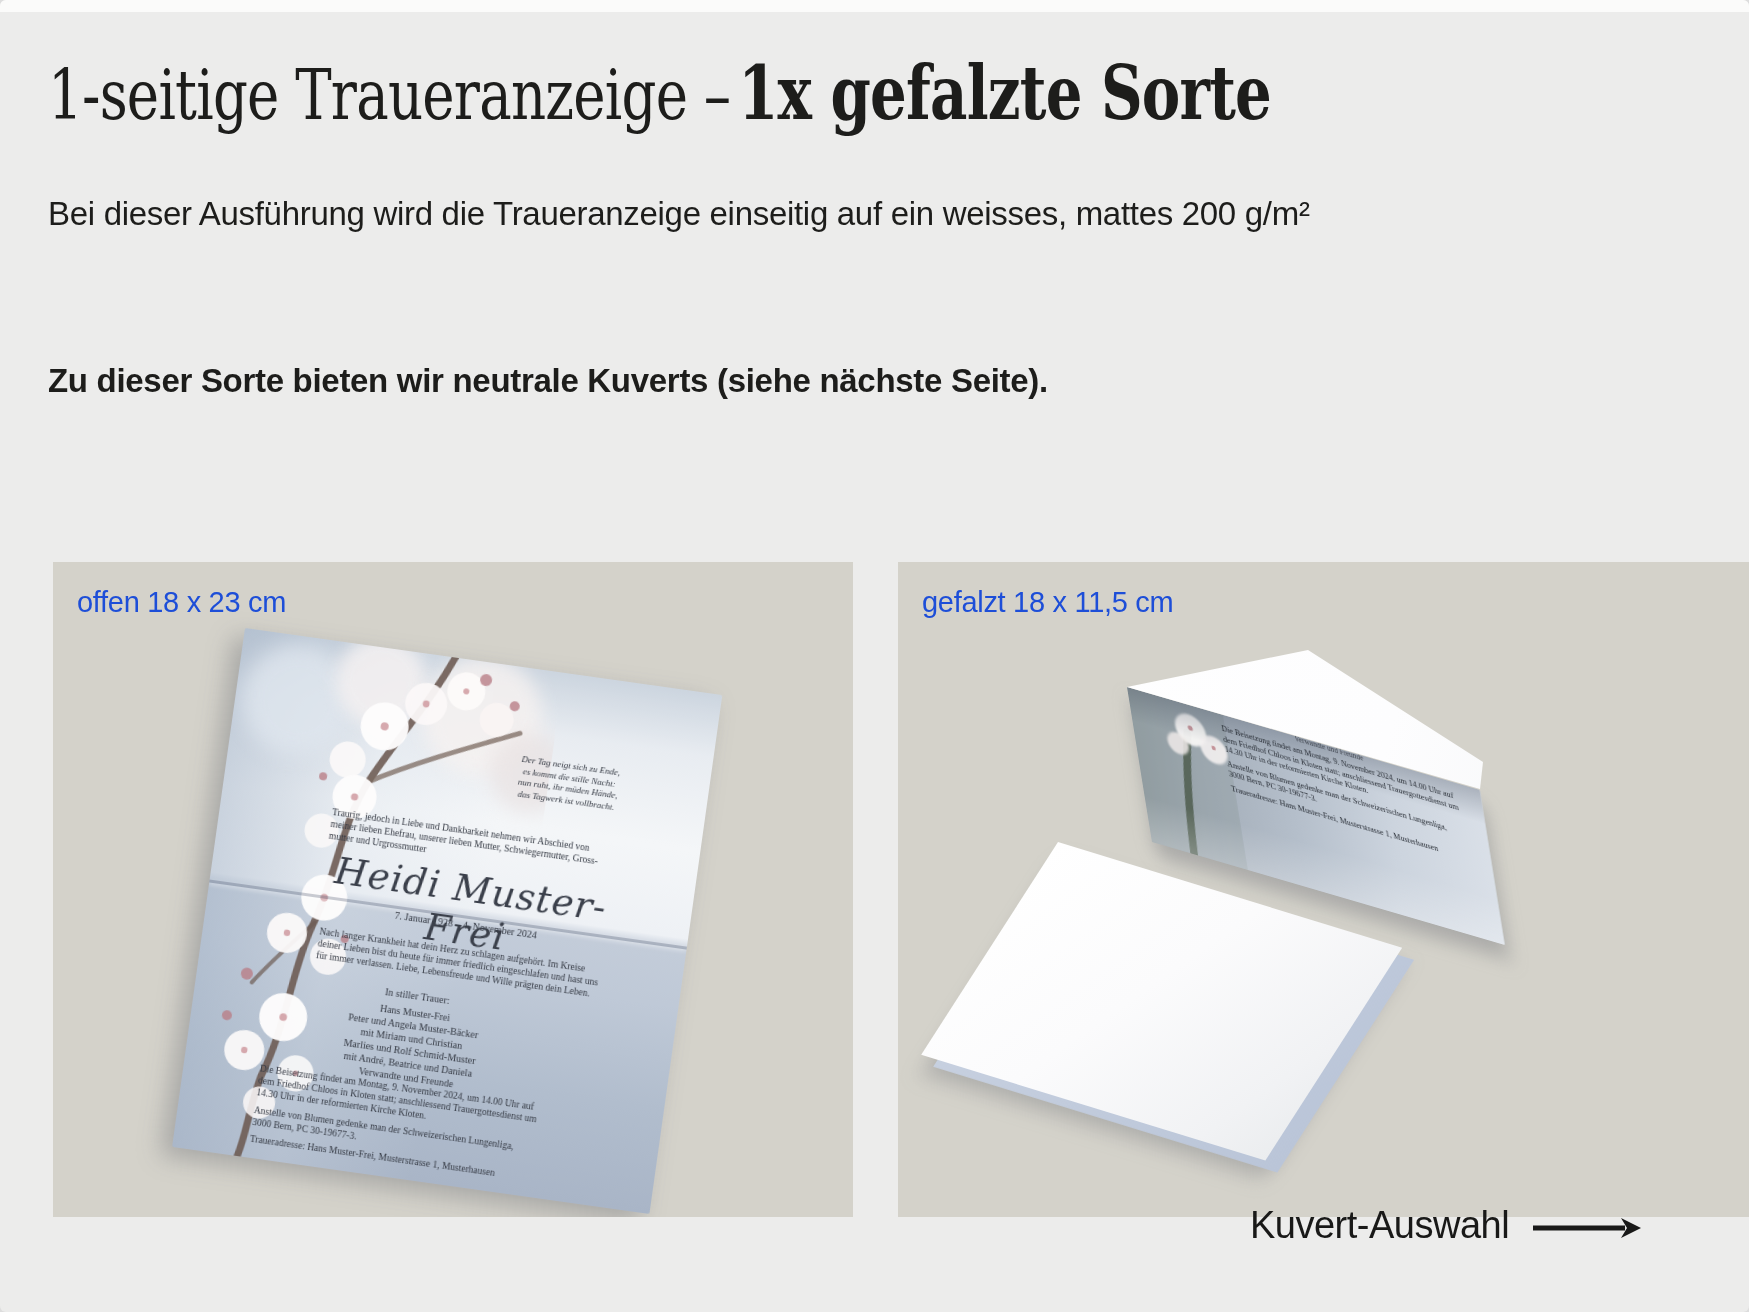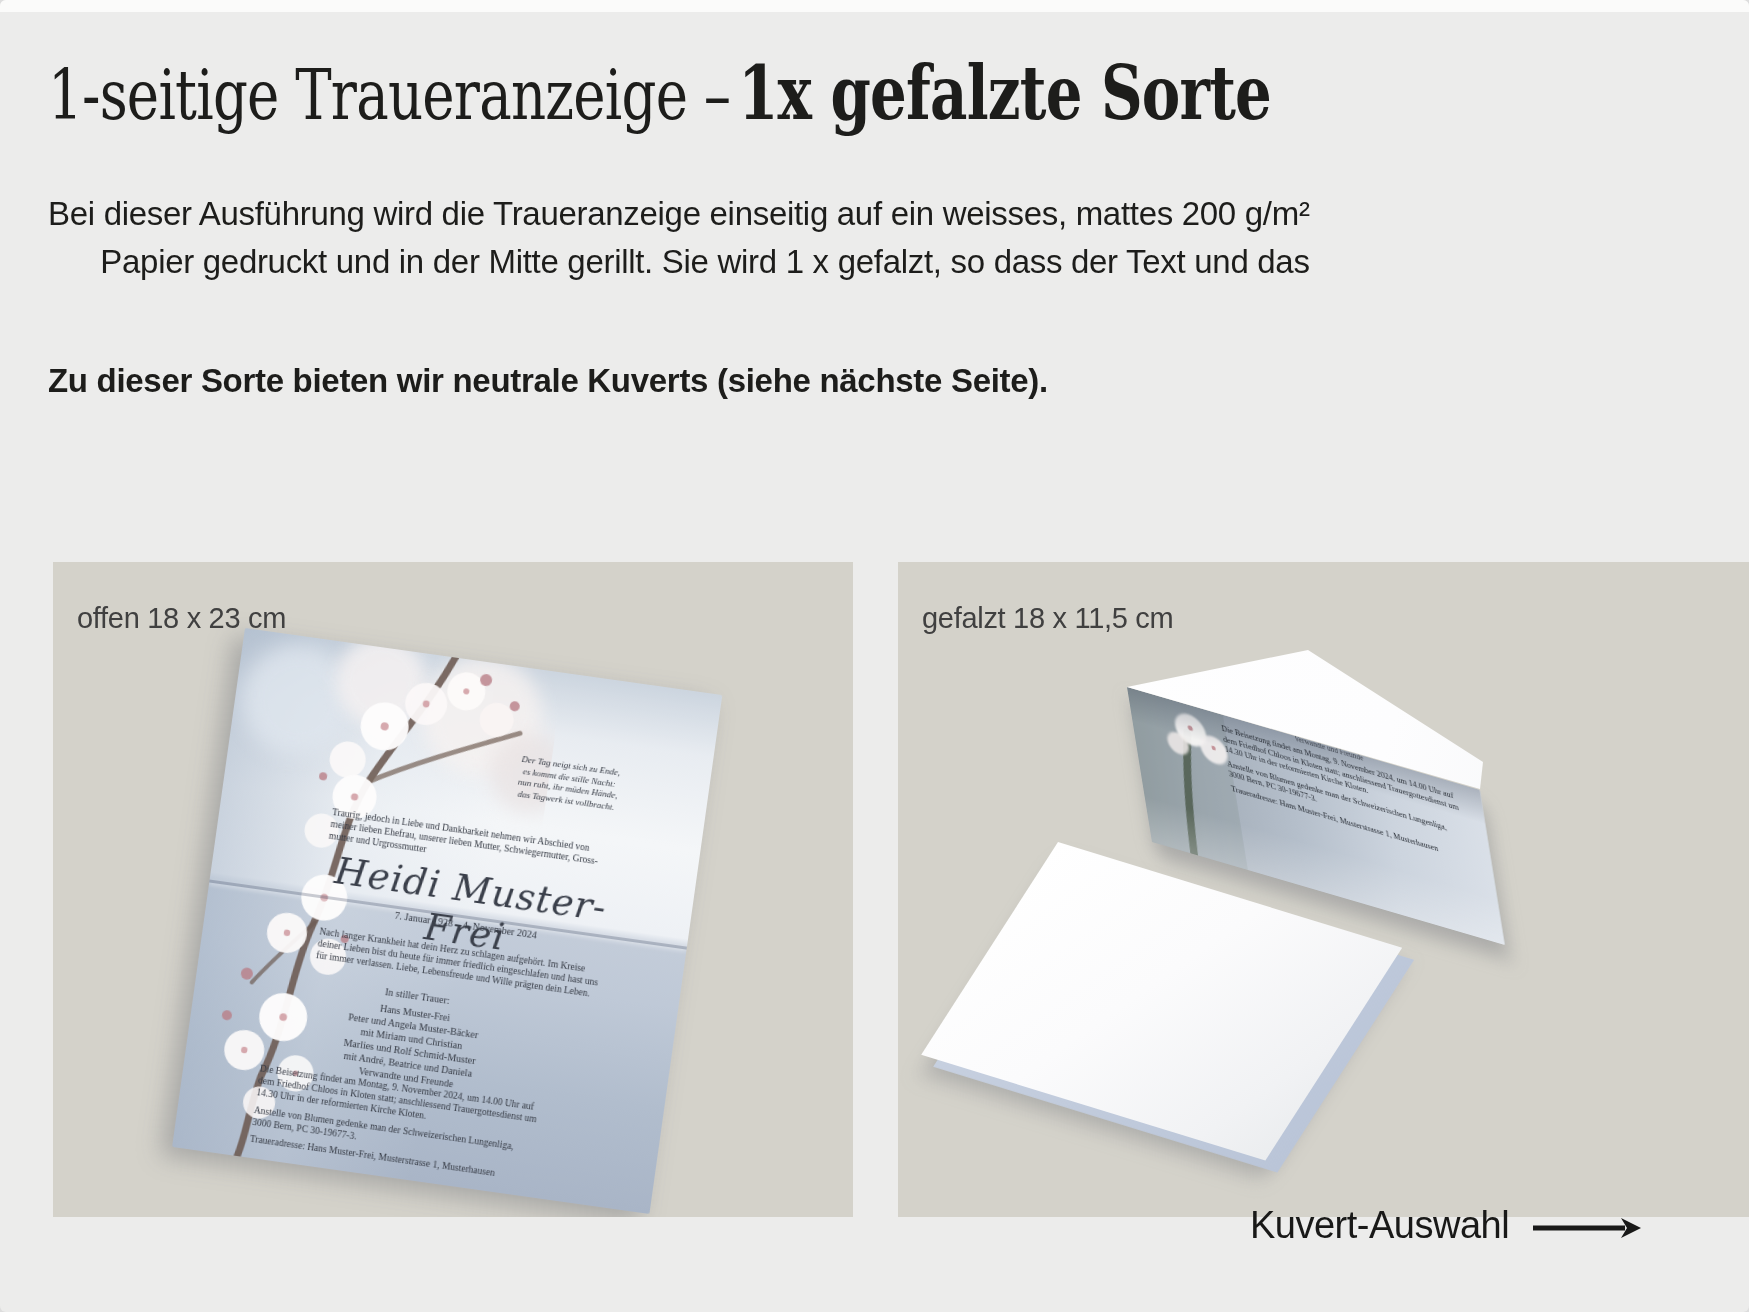--- a/index.html
+++ b/index.html
@@ -18,28 +18,28 @@
   #topstrip{position:absolute;left:0;top:0;width:1749px;height:12px;background:#fbfbfa;}
 
   
   #title{
     position:absolute;left:48px;top:52px;white-space:nowrap;
     font-family:"DejaVu Serif","Liberation Serif",serif;
     transform:scaleX(.78);transform-origin:0 0;line-height:1.12;
   }
   #title .t-reg{font-size:70px;font-weight:400;letter-spacing:-1px;margin-right:10px;}
   #title .t-bold{font-size:74px;font-weight:700;letter-spacing:-1px;}
-  #intro{position:absolute;left:48px;top:190px;font-size:33px;line-height:48px;letter-spacing:-.3px;text-align:right;}
+  #intro{position:absolute;left:48px;top:190px;font-size:33px;line-height:48px;letter-spacing:-.3px;}
   #note{position:absolute;left:48px;top:362px;font-size:33px;font-weight:700;letter-spacing:-.3px;text-align:center;}
 
   
   .panel{position:absolute;top:562px;height:655px;background:var(--panel_bg);overflow:hidden;}
   #panel-open{left:53px;width:800px;}
   #panel-folded{left:898px;width:968px;}
-  .panel-label{position:absolute;left:24px;top:24px;font-size:29px;letter-spacing:-.3px;color:#404040;margin-top:16px;}
+  .panel-label{position:absolute;left:24px;top:24px;font-size:29px;letter-spacing:-.3px;color:#1d4ed8;}
 
   
   #open-card{
     position:absolute;left:192px;top:66px;width:482px;height:524px;
     transform:rotate(8deg);transform-origin:0 0;border-radius:2px;overflow:hidden;
     background:
       linear-gradient(96deg, rgba(160,176,196,.55) 0%, rgba(214,223,233,.28) 30%, rgba(255,255,255,0) 55%),
       linear-gradient(180deg,#ccd5df 0%,#e8ecf1 12%,#f4f6f8 30%,#eef1f5 47%,#c3ccd9 49.5%,#bfc9d7 60%,#b1bdcd 80%,#a9b5c7 100%);
     filter:drop-shadow(-10px 10px 12px rgba(95,98,106,.38));
   }
@@ -107,21 +107,20 @@
 
 <div id="stage">
   <div id="topstrip"></div>
 
   <h1 id="title">
     <span class="t-reg">1-seitige Traueranzeige –</span><span class="t-bold">1x gefalzte Sorte</span>
   </h1>
 
   <div id="intro">
     <div>Bei dieser Ausführung wird die Traueranzeige einseitig auf ein weisses, mattes 200 g/m²</div>
-    <div>Papier gedruckt und in der Mitte gerillt. Sie wird 1 x gefalzt, so dass der Text und das</div>
   </div>
 
   <div id="note">Zu dieser Sorte bieten wir neutrale Kuverts (siehe nächste Seite).</div>
 
   <div class="panel" id="panel-open">
     <div class="panel-label">offen 18 x 23 cm</div>
 
     <div id="open-card">
 
       <svg class="branch-svg" width="330" height="536" viewBox="0 0 330 536">

